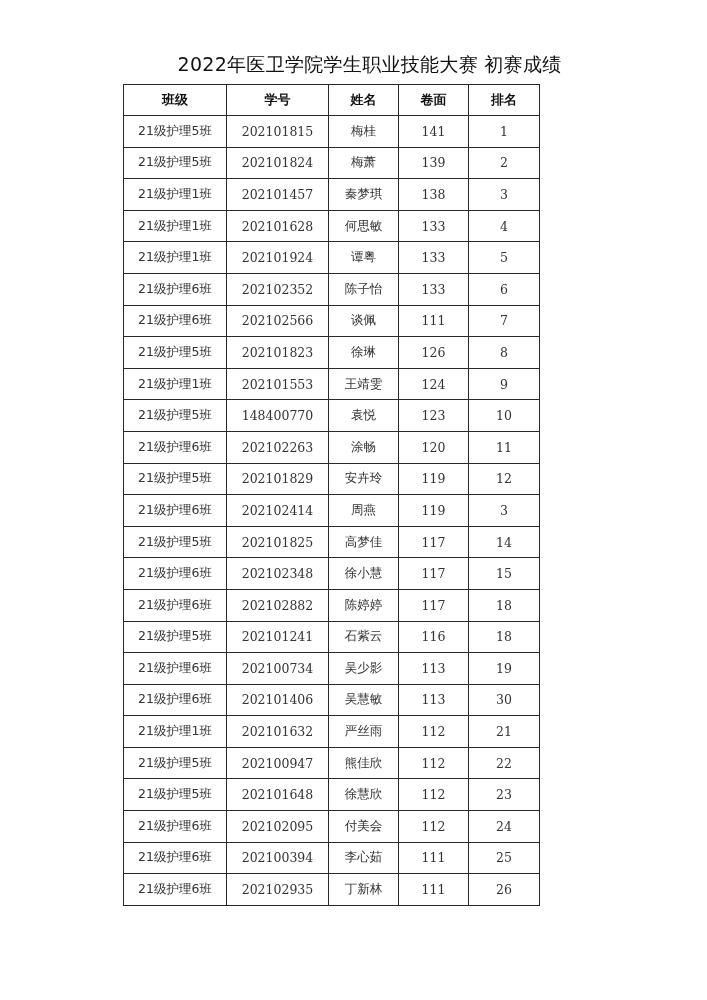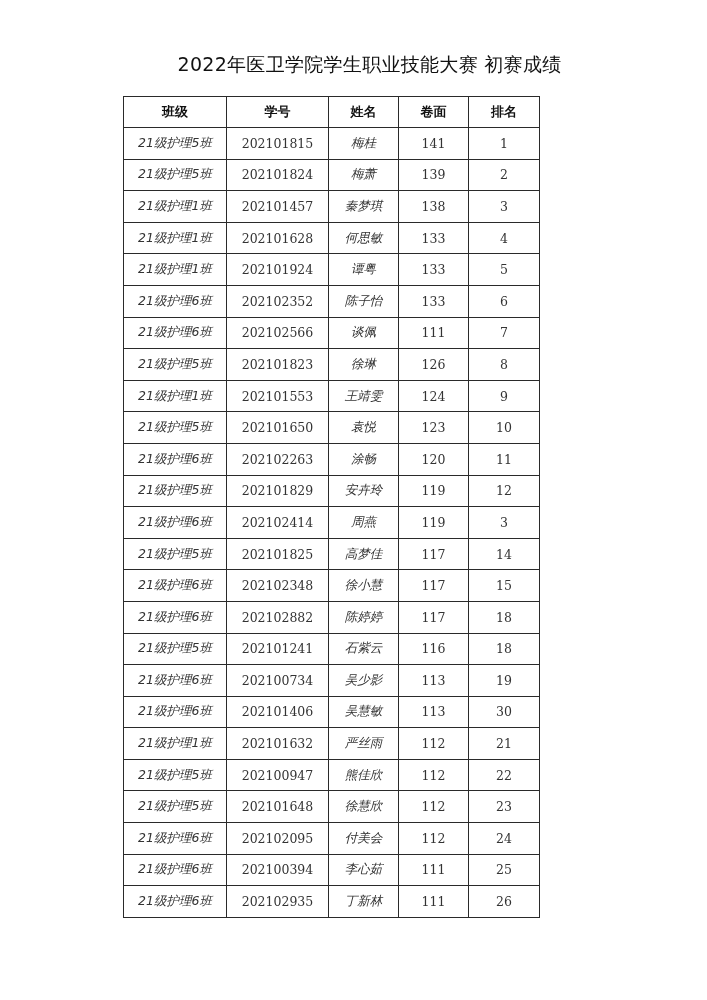--- a/index.html
+++ b/index.html
@@ -1,28 +1,28 @@
 <!DOCTYPE html>
 <html><head>
 <meta charset="utf-8">
 <style>
   html, body { margin: 0; padding: 0; background: #ffffff; }
   body { width: 707px; height: 1000px; position: relative; overflow: hidden;
          font-family: "DejaVu Serif", "Liberation Serif", serif; color: #222; }
   .title { position: absolute; left: 16px; width: 707px; top: 52px; text-align: center;
            font-size: 19px; letter-spacing: 0.3px; color: #111;
            font-family: "DejaVu Sans", "Liberation Sans", sans-serif; }
-  table.scores { position: absolute; left: 123px; top: 96px; border-collapse: collapse;
+  table.scores { position: absolute; left: 123px; top: 84px; border-collapse: collapse;
                  table-layout: fixed; width: 416px; }
   table.scores th, table.scores td { border: 1.5px solid #2a2a2a; text-align: center;
                  padding: 0; height: 30.6px; font-size: 12.5px; color: #333;
                  white-space: nowrap; overflow: hidden; }
   table.scores th { font-weight: bold; font-size: 13px; color: #111;
                  font-family: "DejaVu Sans", "Liberation Sans", sans-serif; height: 30px; }
-  table.scores td.cls, table.scores td.name { font-family: "DejaVu Sans", "Liberation Sans", sans-serif; font-style: italic; }
+  table.scores td.cls, table.scores td.name { font-family: "DejaVu Sans", "Liberation Sans", sans-serif; }
   col.c1 { width: 103px; } col.c2 { width: 102px; } col.c3 { width: 70px; }
   col.c4 { width: 70px; } col.c5 { width: 71px; }
 </style>
 </head>
 <body>
 
 <div class="title">2022年医卫学院学生职业技能大赛  初赛成绩</div>
 
 <table class="scores">
   <colgroup>
@@ -100,21 +100,21 @@
       </tr>
       <tr>
         <td class="cls">21级护理1班</td>
         <td class="id">202101553</td>
         <td class="name">王靖雯</td>
         <td class="score">124</td>
         <td class="rank">9</td>
       </tr>
       <tr>
         <td class="cls">21级护理5班</td>
-        <td class="id">202101650</td>
+        <td class="id">148400770</td>
         <td class="name">袁悦</td>
         <td class="score">123</td>
         <td class="rank">10</td>
       </tr>
       <tr>
         <td class="cls">21级护理6班</td>
         <td class="id">202102263</td>
         <td class="name">涂畅</td>
         <td class="score">120</td>
         <td class="rank">11</td>

